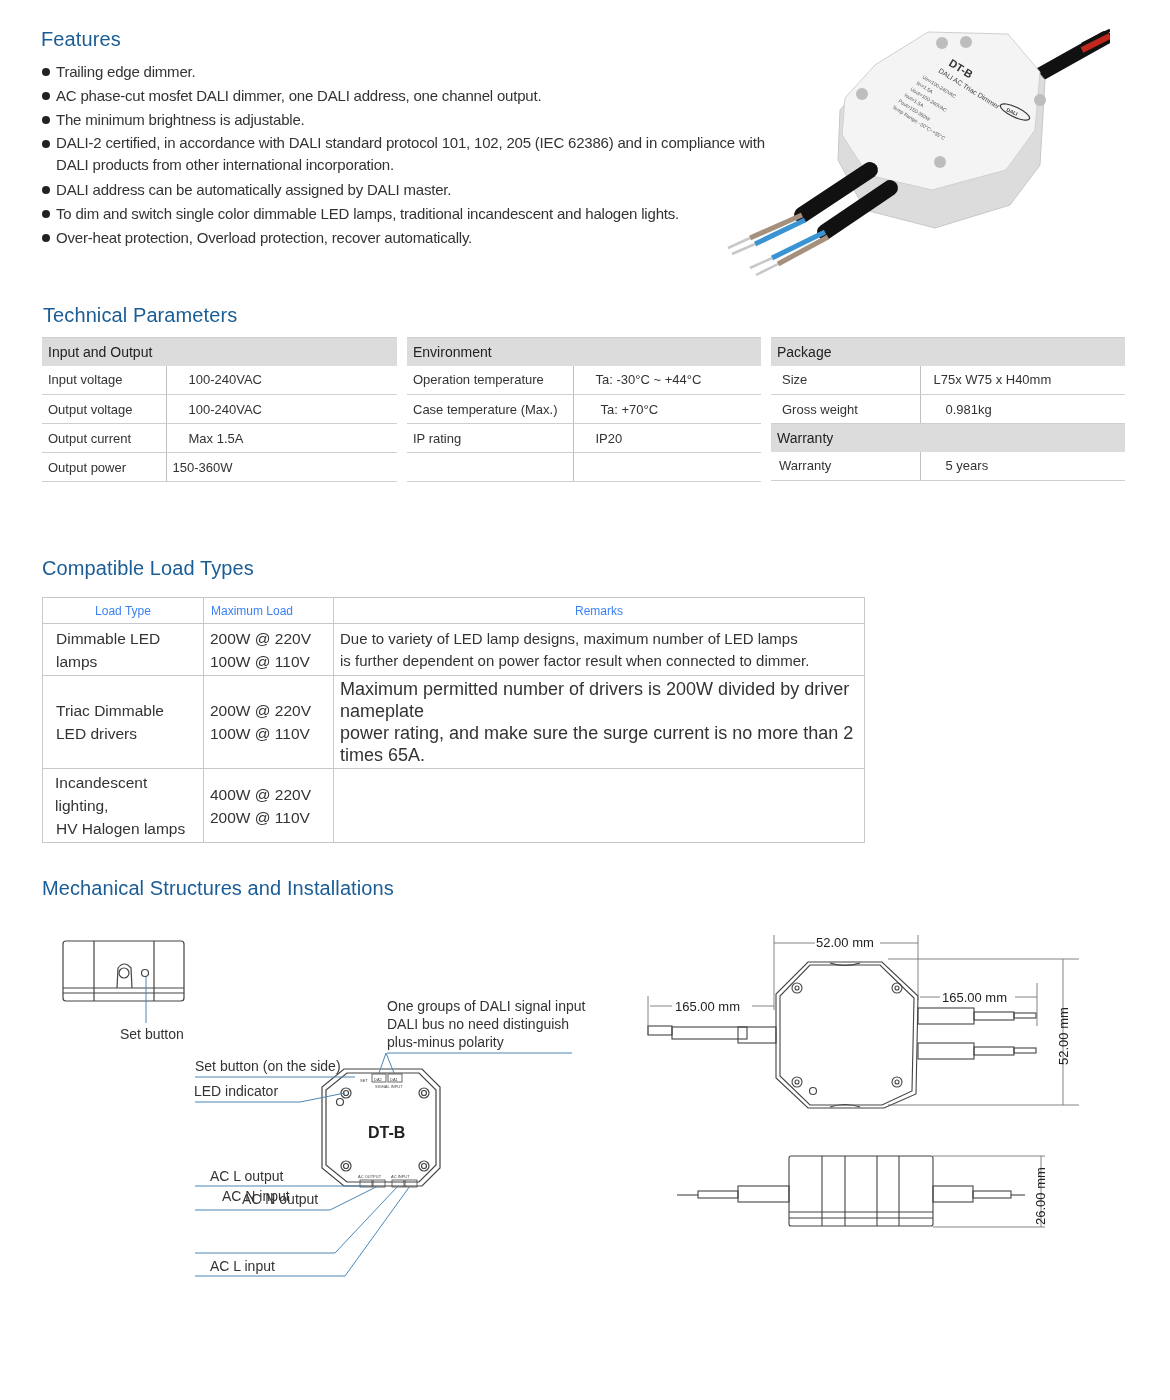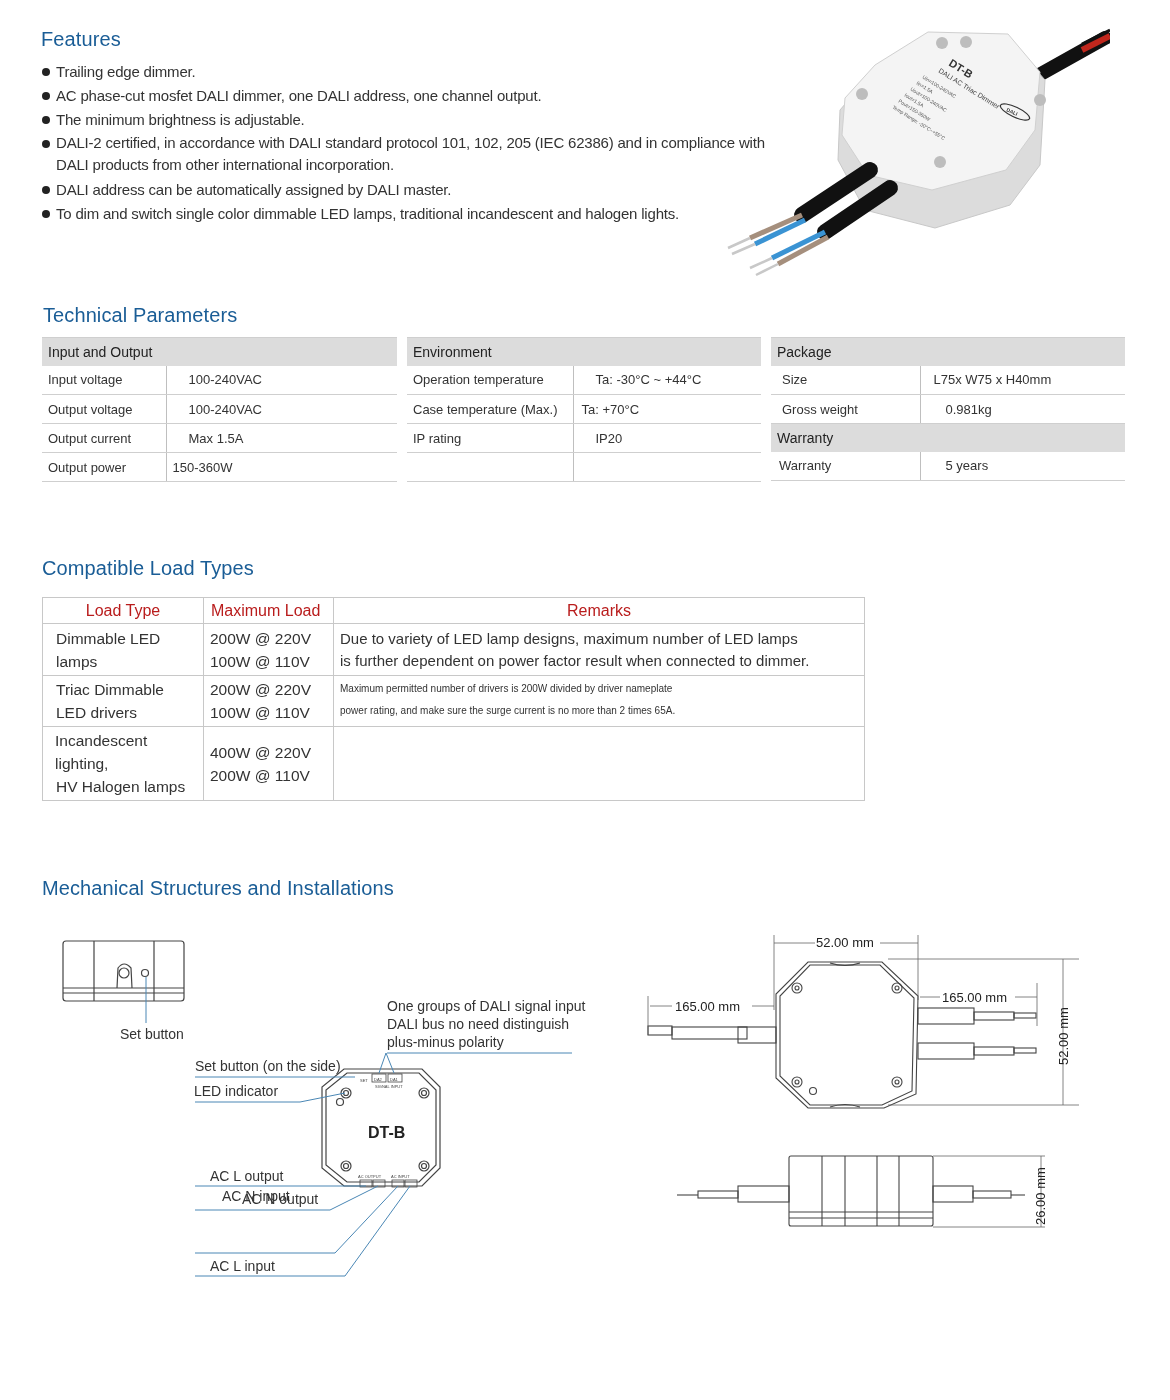--- a/index.html
+++ b/index.html
@@ -35,21 +35,21 @@
   }
   .ptable td { height: 29px; padding: 0 6px; border-bottom: 1px solid #cfcfcf; vertical-align: middle; }
   .ptable td.k { border-right: 1px solid #bfbfbf; }
 
   
   .ltable {
     position: absolute; left: 42px; top: 597px; border-collapse: collapse;
     font-size: 15.5px; color: #333;
   }
   .ltable th, .ltable td { border: 1px solid #c8c8c8; }
-  .ltable th { font-weight: normal; height: 26px; color: #b91c1c; font-size: 16px; }
+  .ltable th { font-weight: normal; height: 26px; color: #3b82f6; font-size: 12px; }
   .ltable td { vertical-align: middle; padding: 2px 6px; line-height: 23px; }
   .ltable td.lt { padding-left: 13px; margin-top: 37px; }
   .ltable td.ml { padding-left: 6px; }
 
   
   .mech-label { position: absolute; font-size: 14px; color: #333; white-space: nowrap; }
   svg.drawing { position: absolute; left: 0; top: 0; }
 </style>
 </head>
 <body>
@@ -57,20 +57,21 @@
 <div class="cut-text"></div>
 
 <h2 class="section-title" style="left:41px; top:28px;">Features</h2>
 <ul class="features">
   <li>Trailing edge dimmer.</li>
   <li>AC phase-cut mosfet DALI dimmer, one DALI address, one channel output.</li>
   <li>The minimum brightness is adjustable.</li>
   <li class="two-line">DALI-2 certified, in accordance with DALI standard protocol 101, 102, 205 (IEC 62386) and in compliance with DALI products from other international incorporation.</li>
   <li>DALI address can be automatically assigned by DALI master.</li>
   <li>To dim and switch single color dimmable LED lamps, traditional incandescent and halogen lights.</li>
+  <li>Over-heat protection, Overload protection, recover automatically.</li>
 </ul>
 
 <svg class="product-photo" viewBox="0 0 400 270">
 
   <path d="M320 70 L395 28" stroke="#111" stroke-width="14" stroke-linecap="round"></path>
   <path d="M372 40 L400 26" stroke="#c0271d" stroke-width="6"></path>
   <path d="M372 34 L400 20" stroke="#111" stroke-width="3"></path>
 
   <path d="M160 65 L215 28 L300 30 L335 70 L330 155 L300 195 L225 218 L155 200 L128 150 L130 100 Z" fill="#dcdcdc" stroke="#c8c8c8"></path>
 
@@ -140,21 +141,21 @@
   <tbody>
       <tr>
         <th colspan="2">Environment</th>
       </tr>
   <tr>
         <td class="k">Operation temperature</td>
         <td style="padding-left:22px">Ta: -30°C ~ +44°C</td>
       </tr>
   <tr>
         <td class="k">Case temperature (Max.)</td>
-        <td style="padding-left:8px">Ta: +70°C</td>
+        <td style="padding-left:27px">Ta: +70°C</td>
       </tr>
   <tr>
         <td class="k">IP rating</td>
         <td style="padding-left:22px">IP20</td>
       </tr>
   <tr>
         <td class="k"></td>
         <td></td>
       </tr>
 </tbody>
@@ -214,21 +215,21 @@
   </tr>
   <tr style="height:51px">
     <td class="lt">
           <div>Triac Dimmable</div>
           <div>LED drivers</div>
         </td>
     <td class="ml">
           <div>200W @ 220V</div>
           <div>100W @ 110V</div>
         </td>
-    <td style="font-size:10px;line-height:22px;vertical-align:top;padding-top:2px">
+    <td style="font-size:18px;line-height:22px;vertical-align:top;padding-top:2px">
           <div>Maximum permitted number of drivers is 200W divided by driver nameplate</div>
           <div>power rating, and make sure the surge current is no more than 2 times 65A.</div>
         </td>
   </tr>
   <tr style="height:51px">
     <td style="padding-left:13px">
           <div style="margin-left:-1px">Incandescent lighting,</div>
           <div>HV Halogen lamps</div>
         </td>
     <td class="ml">

